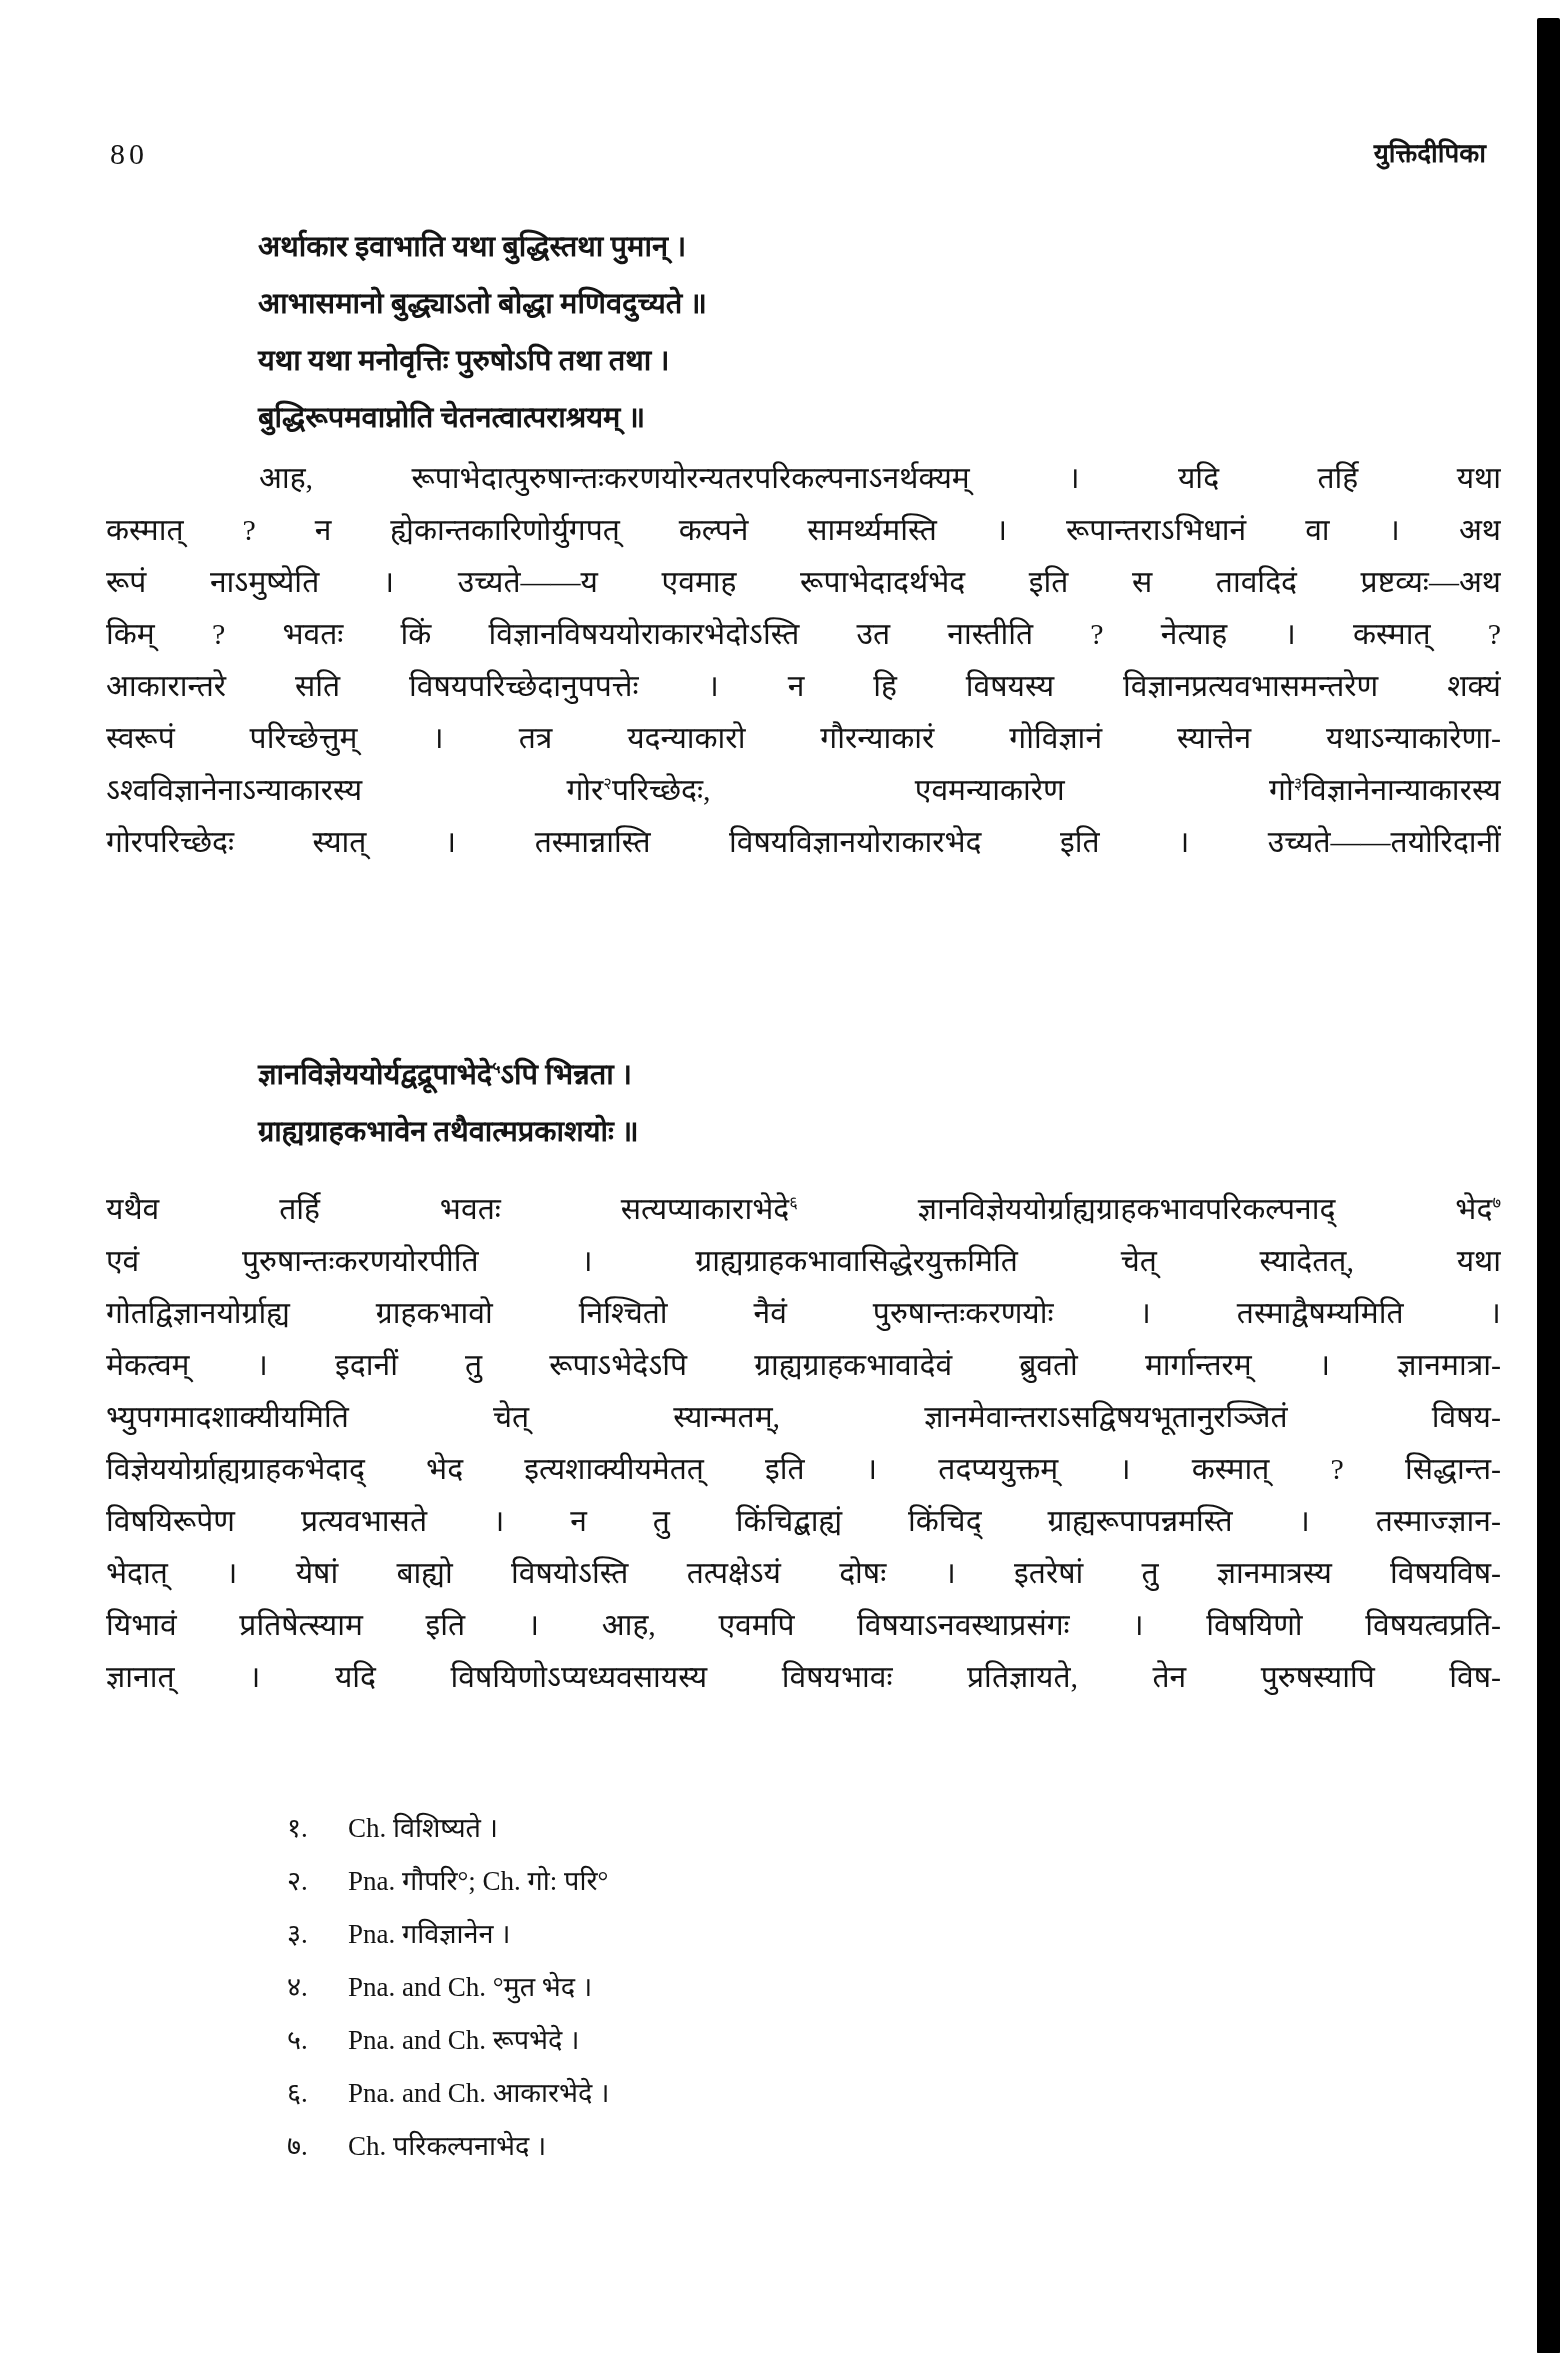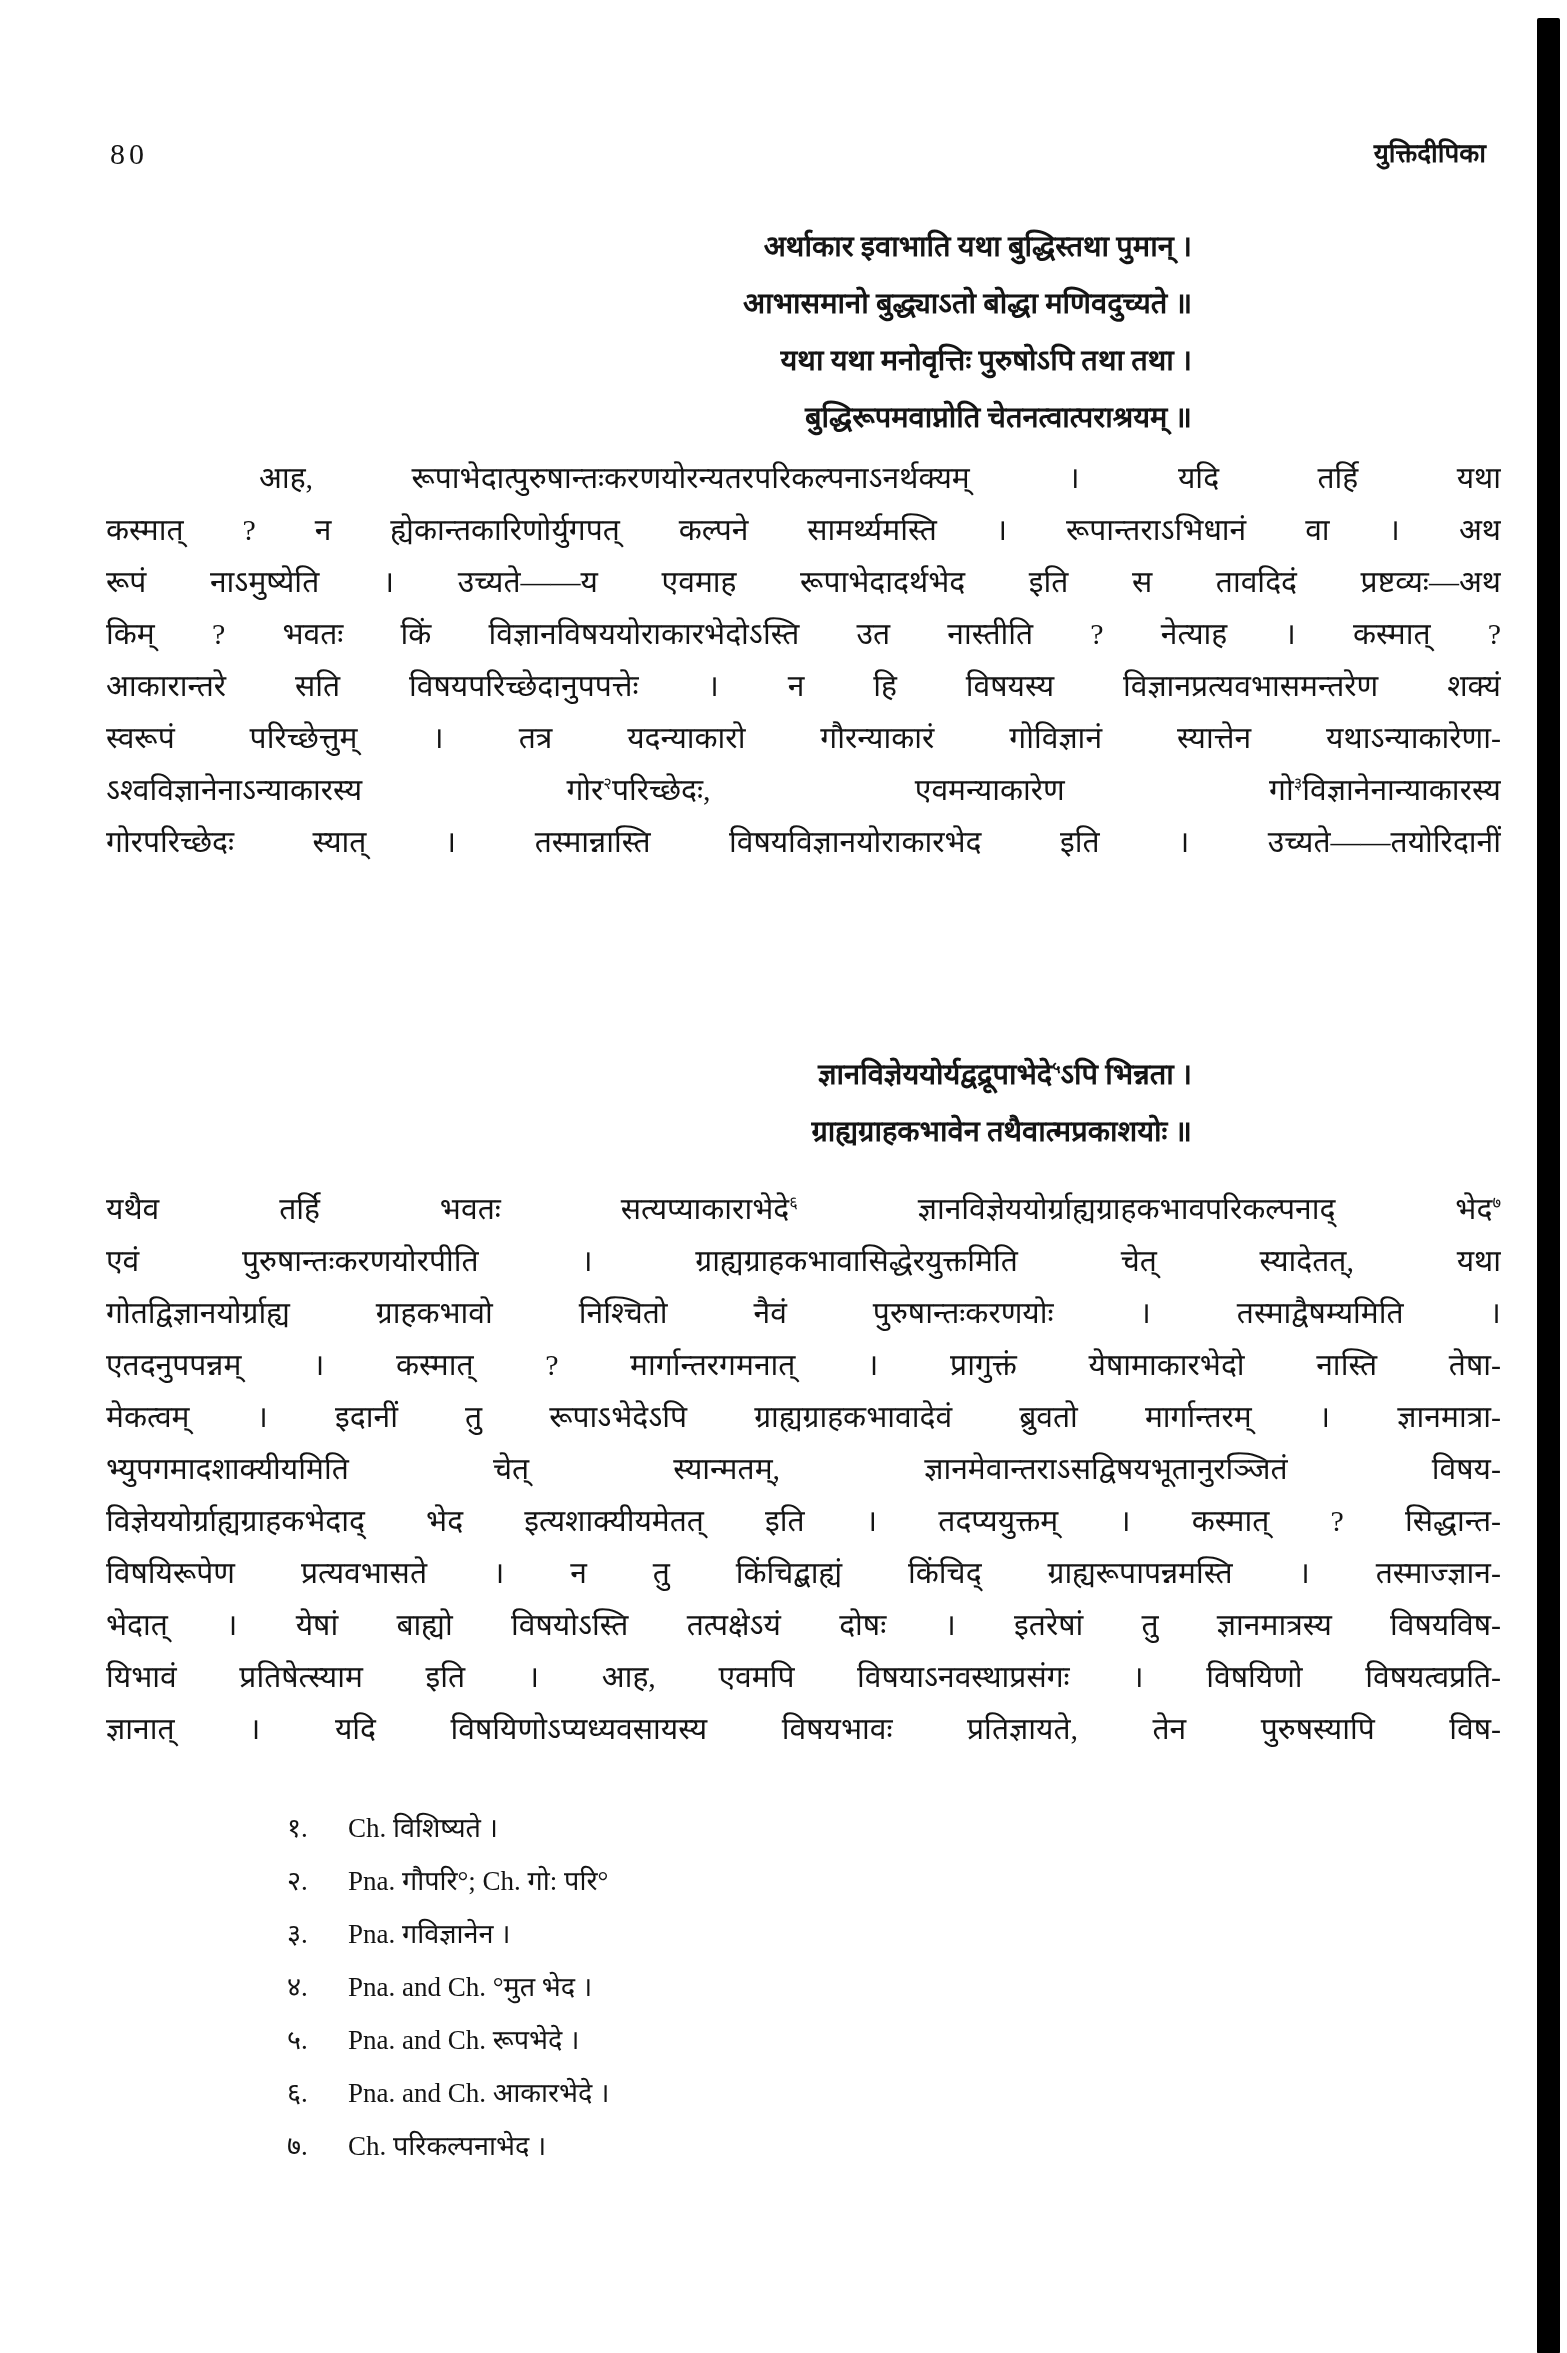--- a/index.html
+++ b/index.html
@@ -14,21 +14,21 @@
   .page-number{
     position:absolute;left:110px;top:137px;
     font-size:30px;letter-spacing:3.9px;
   }
   .header-title{
     position:absolute;right:81px;top:134px;
     font-size:26px;font-weight:bold;
   }
   .verse-block{
     position:absolute;left:258px;width:934px;
-    text-align:right;
+    text-align:left;
   }
   .verse-block.v1{top:218px;}
   .verse-block.v2{top:1046px;}
   .verse-line{
     height:57px;line-height:57px;
     font-size:29px;font-weight:bold;
     white-space:nowrap;overflow:visible;
   }
   .para{
     position:absolute;left:106px;width:1395px;
@@ -86,21 +86,20 @@
 
   <div class="verse-block v2">
     <div class="verse-line">ज्ञानविज्ञेययोर्यद्वद्रूपाभेदे<sup>५</sup>ऽपि भिन्नता ।</div>
     <div class="verse-line">ग्राह्यग्राहकभावेन तथैवात्मप्रकाशयोः ॥</div>
   </div>
 
   <div class="para p2">
     <div class="body-line">यथैव तर्हि भवतः सत्यप्याकाराभेदे<sup>६</sup> ज्ञानविज्ञेययोर्ग्राह्यग्राहकभावपरिकल्पनाद् भेद<sup>७</sup></div>
     <div class="body-line">एवं पुरुषान्तःकरणयोरपीति । ग्राह्यग्राहकभावासिद्धेरयुक्तमिति चेत् स्यादेतत्, यथा</div>
     <div class="body-line">गोतद्विज्ञानयोर्ग्राह्य ग्राहकभावो निश्चितो नैवं पुरुषान्तःकरणयोः । तस्माद्वैषम्यमिति ।</div>
-    <div class="body-line">एतदनुपपन्नम् । कस्मात् ? मार्गान्तरगमनात् । प्रागुक्तं येषामाकारभेदो नास्ति तेषा-</div>
     <div class="body-line">मेकत्वम् । इदानीं तु रूपाऽभेदेऽपि ग्राह्यग्राहकभावादेवं ब्रुवतो मार्गान्तरम् । ज्ञानमात्रा-</div>
     <div class="body-line">भ्युपगमादशाक्यीयमिति चेत् स्यान्मतम्, ज्ञानमेवान्तराऽसद्विषयभूतानुरञ्जितं विषय-</div>
     <div class="body-line">विज्ञेययोर्ग्राह्यग्राहकभेदाद् भेद इत्यशाक्यीयमेतत् इति । तदप्ययुक्तम् । कस्मात् ? सिद्धान्त-</div>
     <div class="body-line">विषयिरूपेण प्रत्यवभासते । न तु किंचिद्बाह्यं किंचिद् ग्राह्यरूपापन्नमस्ति । तस्माज्ज्ञान-</div>
     <div class="body-line">भेदात् । येषां बाह्यो विषयोऽस्ति तत्पक्षेऽयं दोषः । इतरेषां तु ज्ञानमात्रस्य विषयविष-</div>
     <div class="body-line">यिभावं प्रतिषेत्स्याम इति । आह, एवमपि विषयाऽनवस्थाप्रसंगः । विषयिणो विषयत्वप्रति-</div>
     <div class="body-line">ज्ञानात् । यदि विषयिणोऽप्यध्यवसायस्य विषयभावः प्रतिज्ञायते, तेन पुरुषस्यापि विष-</div>
   </div>
 
   <div class="footnotes">

